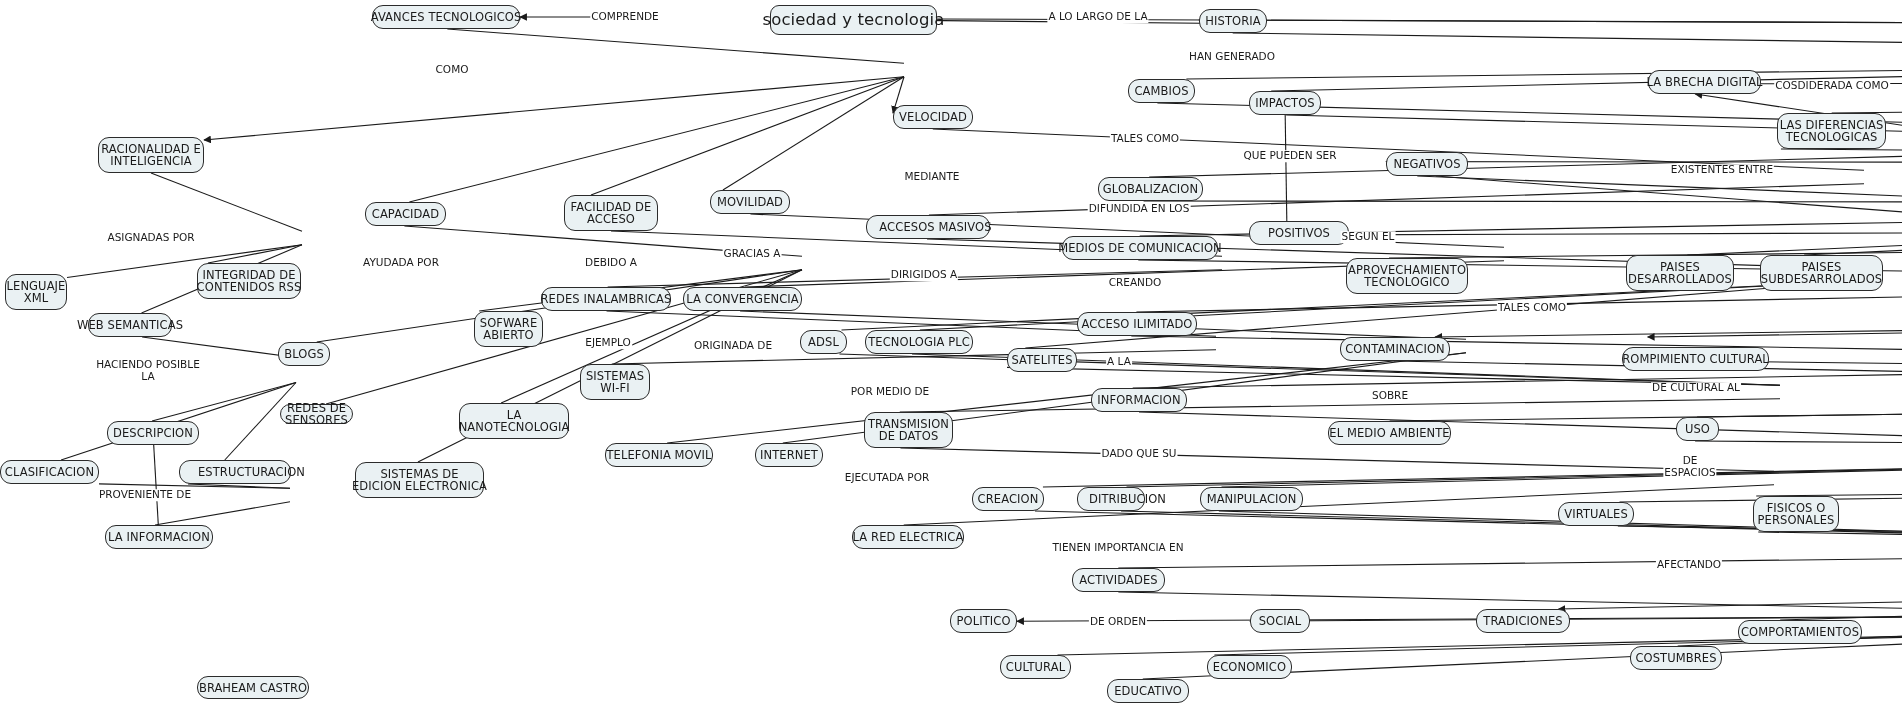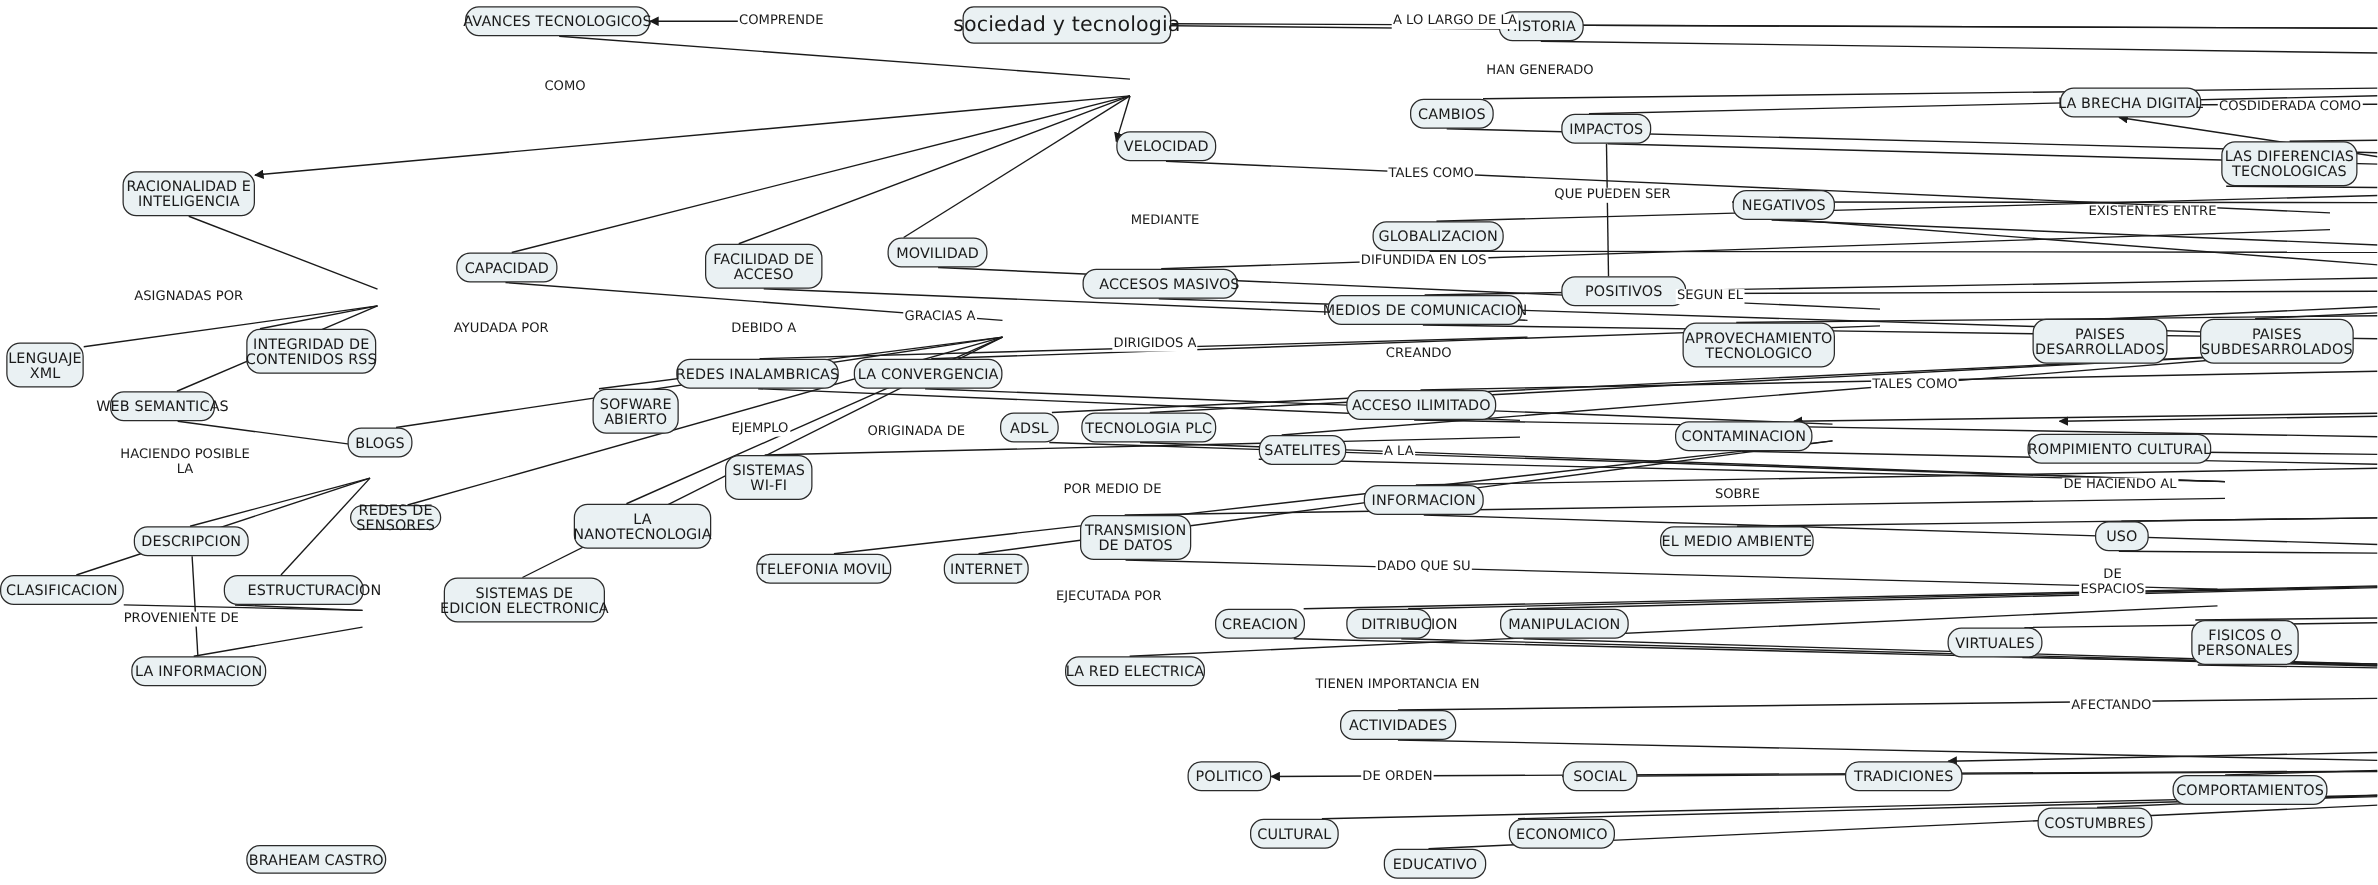--- a/index.html
+++ b/index.html
@@ -208,21 +208,21 @@
       <div class="node" style="left: 1676px; top: 417px; width: 43px; height: 24px;">USO</div>
       <div class="node" style="left: 1558px; top: 502px; width: 76px; height: 24px;">VIRTUALES</div>
       <div class="node" style="left: 1753px; top: 496px; width: 86px; height: 36px;">FISICOS O
 PERSONALES</div>
       <div class="node" style="left: 1476px; top: 609px; width: 94px; height: 24px;">TRADICIONES</div>
       <div class="node" style="left: 1630px; top: 646px; width: 92px; height: 24px;">COSTUMBRES</div>
       <div class="node" style="left: 1738px; top: 620px; width: 124px; height: 24px;">COMPORTAMIENTOS</div>
     </div>
   <div id="label-layer">
       <div class="linklabel" style="left: 625px; top: 17px;">COMPRENDE</div>
-      <div class="linklabel" style="left: 1164px; top: 17px;">A LO LARGO DE LA</div>
+      <div class="linklabel" style="left: 1098px; top: 17px;">A LO LARGO DE LA</div>
       <div class="linklabel" style="left: 452px; top: 70px;">COMO</div>
       <div class="linklabel" style="left: 1232px; top: 57px;">HAN GENERADO</div>
       <div class="linklabel" style="left: 1832px; top: 86px;">COSDIDERADA COMO</div>
       <div class="linklabel" style="left: 151px; top: 238px;">ASIGNADAS POR</div>
       <div class="linklabel" style="left: 401px; top: 263px;">AYUDADA POR</div>
       <div class="linklabel" style="left: 611px; top: 263px;">DEBIDO A</div>
       <div class="linklabel" style="left: 752px; top: 254px;">GRACIAS A</div>
       <div class="linklabel" style="left: 932px; top: 177px;">MEDIANTE</div>
       <div class="linklabel" style="left: 1145px; top: 139px;">TALES COMO</div>
       <div class="linklabel" style="left: 1290px; top: 156px;">QUE PUEDEN SER</div>
@@ -234,21 +234,21 @@
       <div class="linklabel" style="left: 924px; top: 275px;">DIRIGIDOS A</div>
       <div class="linklabel" style="left: 1139px; top: 209px;">DIFUNDIDA EN LOS</div>
       <div class="linklabel" style="left: 1135px; top: 283px;">CREANDO</div>
       <div class="linklabel" style="left: 1368px; top: 237px;">SEGUN EL</div>
       <div class="linklabel" style="left: 1119px; top: 362px;">A LA</div>
       <div class="linklabel" style="left: 890px; top: 392px;">POR MEDIO DE</div>
       <div class="linklabel" style="left: 1532px; top: 308px;">TALES COMO</div>
       <div class="linklabel" style="left: 1139px; top: 454px;">DADO QUE SU</div>
       <div class="linklabel" style="left: 887px; top: 478px;">EJECUTADA POR</div>
       <div class="linklabel" style="left: 1390px; top: 396px;">SOBRE</div>
-      <div class="linklabel" style="left: 1696px; top: 388px;">DE HACIENDO AL</div>
+      <div class="linklabel" style="left: 1696px; top: 388px;">DE CULTURAL AL</div>
       <div class="linklabel" style="left: 1118px; top: 548px;">TIENEN IMPORTANCIA EN</div>
       <div class="linklabel" style="left: 1690px; top: 466px;">DE
 ESPACIOS</div>
       <div class="linklabel" style="left: 1118px; top: 622px;">DE ORDEN</div>
       <div class="linklabel" style="left: 1689px; top: 565px;">AFECTANDO</div>
       <div class="linklabel" style="left: 145px; top: 495px;">PROVENIENTE DE</div>
     </div>
   <div class="author" id="author-box" style="left: 197px; top: 676px; width: 112px; height: 23px;">BRAHEAM CASTRO</div>
 </div>
 

